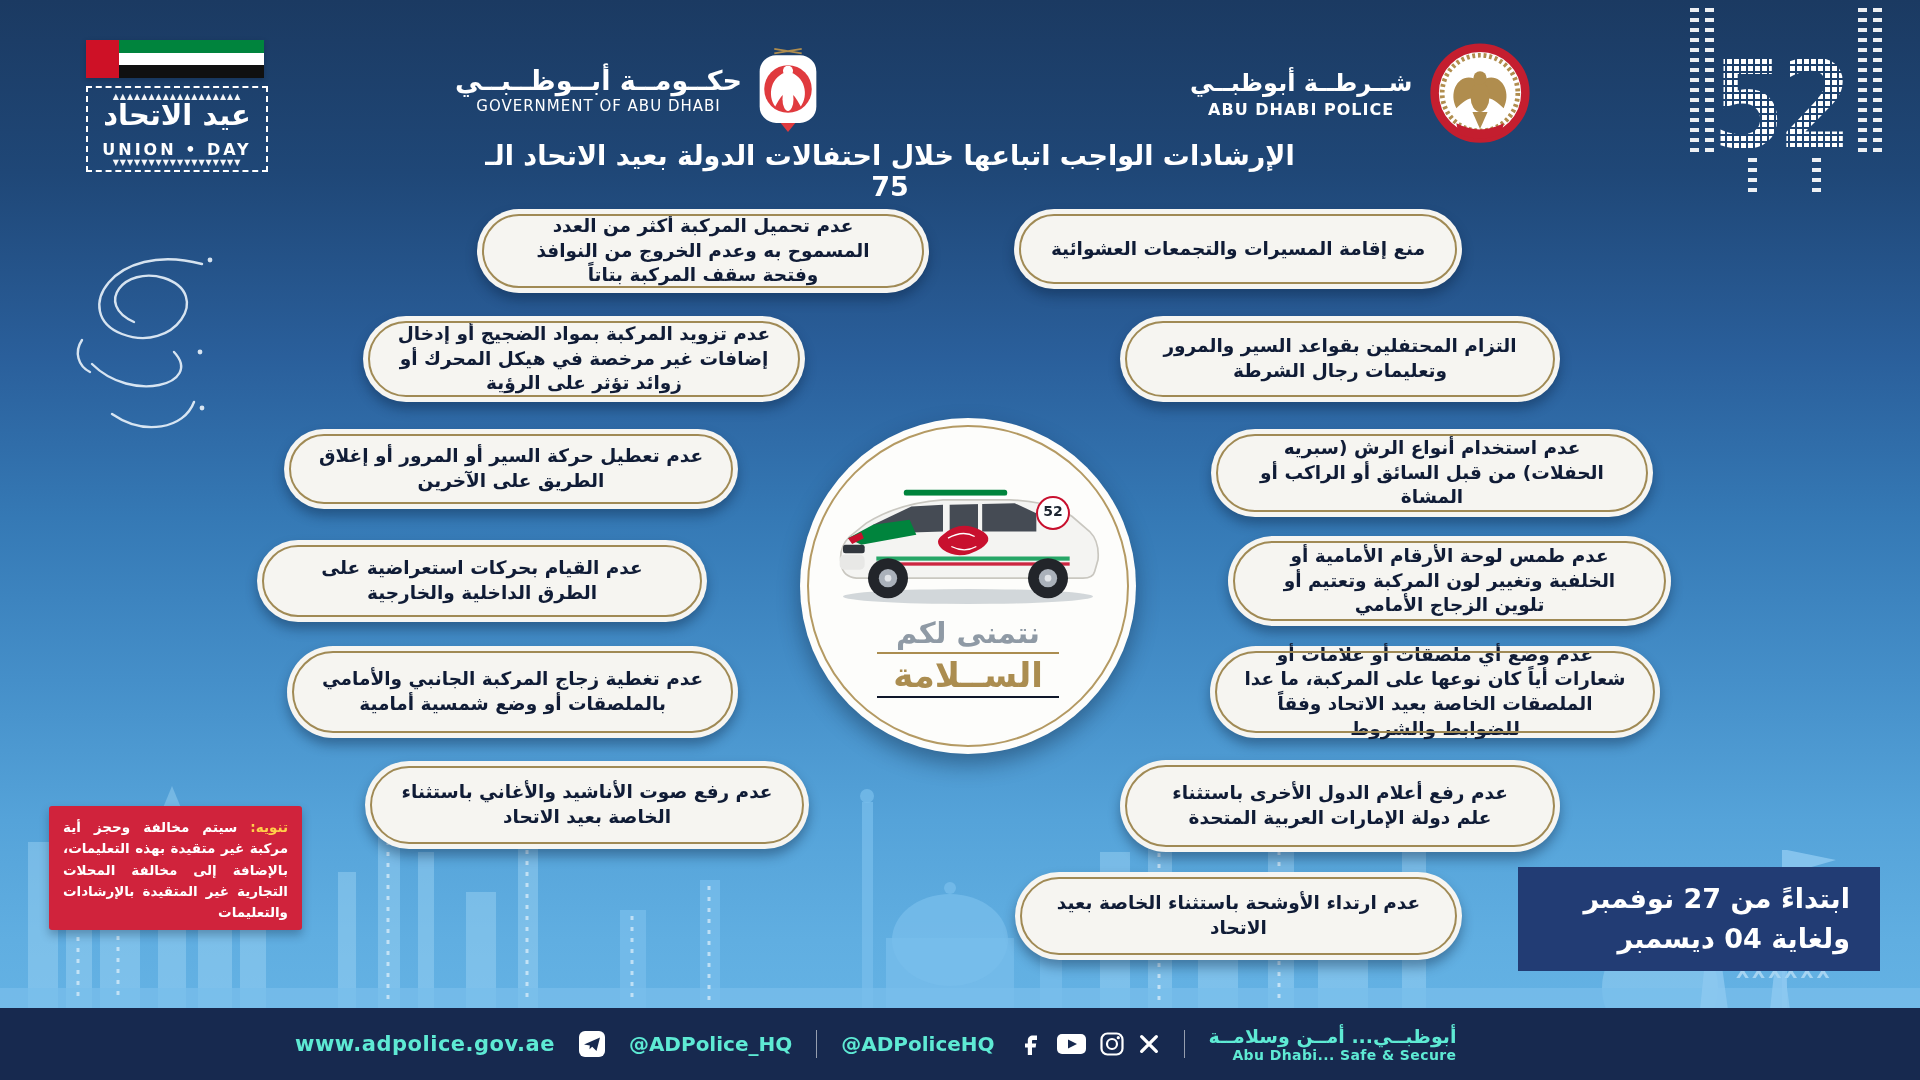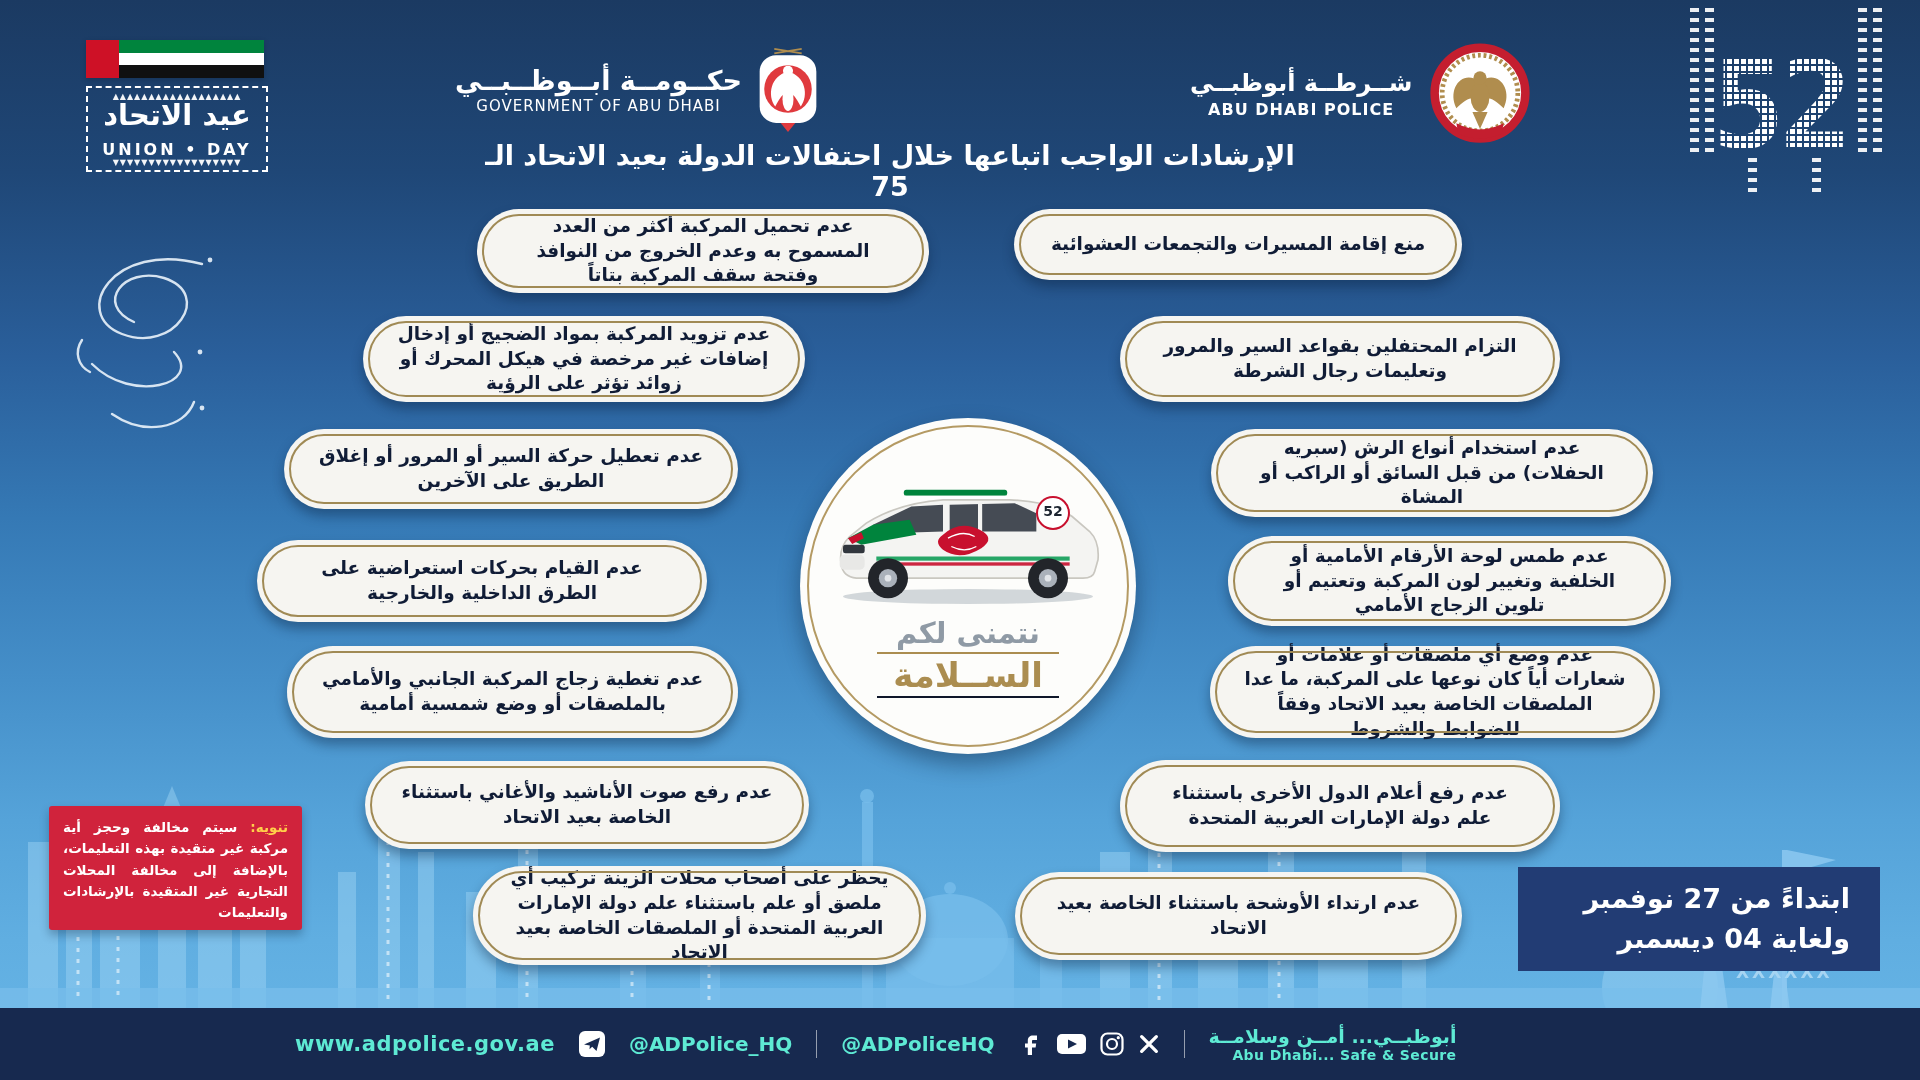--- a/index.html
+++ b/index.html
@@ -52,21 +52,21 @@
         color:#101c36;font-weight:bold;font-size:18.5px;line-height:1.33;padding:8px 32px;
         box-shadow:0 7px 12px rgba(8,28,58,.38);}
   .pill::before{content:"";position:absolute;inset:5px;border:2px solid #a08a55;border-radius:70px;pointer-events:none;}
   .pL0{left:477px;top:209px;width:452px;height:84px;}
   .pL1{left:363px;top:316px;width:442px;height:86px;}
   .pL2{left:284px;top:429px;width:454px;height:80px;}
   .pL3{left:257px;top:540px;width:450px;height:82px;}
   .pL4{left:287px;top:646px;width:451px;height:92px;}
   .pL5{left:365px;top:761px;width:444px;height:88px;}
   .pL6{left:473px;top:866px;width:453px;height:99px;}
-  .pR0{left:1014px;top:209px;width:448px;height:71px;}
+  .pR0{left:1014px;top:209px;width:448px;height:80px;}
   .pR1{left:1120px;top:316px;width:440px;height:86px;}
   .pR2{left:1211px;top:429px;width:442px;height:88px;}
   .pR3{left:1228px;top:536px;width:443px;height:90px;}
   .pR4{left:1210px;top:646px;width:450px;height:92px;}
   .pR5{left:1120px;top:760px;width:440px;height:92px;}
   .pR6{left:1015px;top:872px;width:447px;height:88px;}
   
   .circle{position:absolute;left:800px;top:418px;width:336px;height:336px;z-index:4;background:#fdfdfb;
           border-radius:50%;box-shadow:0 10px 22px rgba(8,25,50,.4);display:flex;flex-direction:column;align-items:center;}
   .circle::before{content:"";position:absolute;inset:7px;border:2.5px solid #b49a63;border-radius:50%;pointer-events:none;}
@@ -235,23 +235,20 @@
       <span>عدم تعطيل حركة السير أو المرور أو إغلاق الطريق على الآخرين</span>
     </div>
   <div class="pill pL3">
       <span>عدم القيام بحركات استعراضية على الطرق الداخلية والخارجية</span>
     </div>
   <div class="pill pL4">
       <span>عدم تغطية زجاج المركبة الجانبي والأمامي بالملصقات أو وضع شمسية أمامية</span>
     </div>
   <div class="pill pL5">
       <span>عدم رفع صوت الأناشيد والأغاني باستثناء الخاصة بعيد الاتحاد</span>
-    </div>
-  <div class="pill pL6">
-      <span>يحظر على أصحاب محلات الزينة تركيب أي ملصق أو علم باستثناء علم دولة الإمارات العربية المتحدة أو الملصقات الخاصة بعيد الاتحاد</span>
     </div>
 
   <div class="pill pR0">
       <span>منع إقامة المسيرات والتجمعات العشوائية</span>
     </div>
   <div class="pill pR1">
       <span>التزام المحتفلين بقواعد السير والمرور وتعليمات رجال الشرطة</span>
     </div>
   <div class="pill pR2">
       <span>عدم استخدام أنواع الرش (سبريه الحفلات) من قبل السائق أو الراكب أو المشاة</span>

